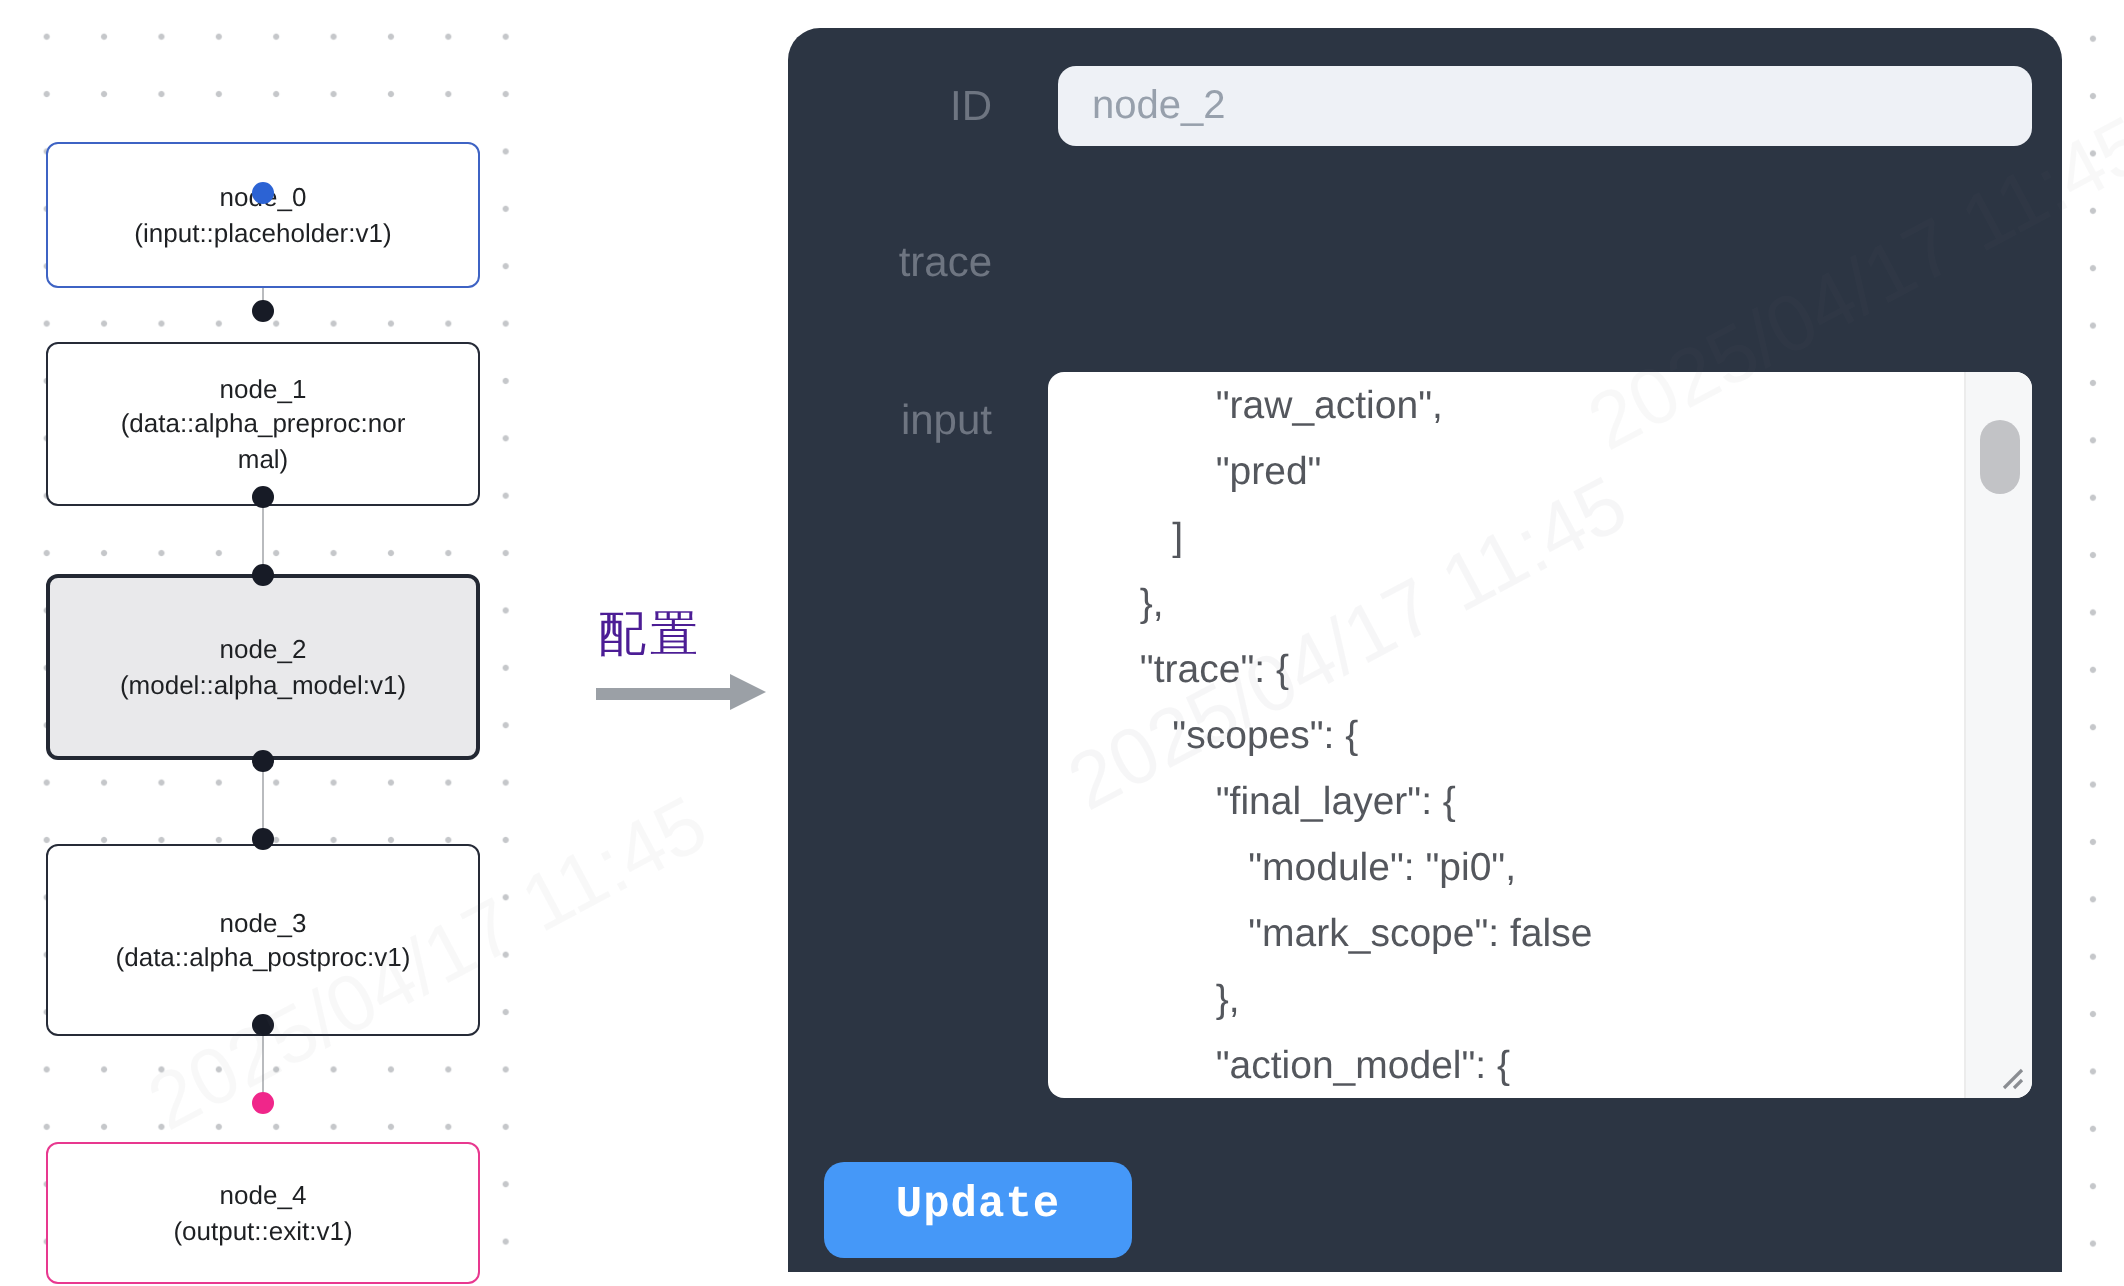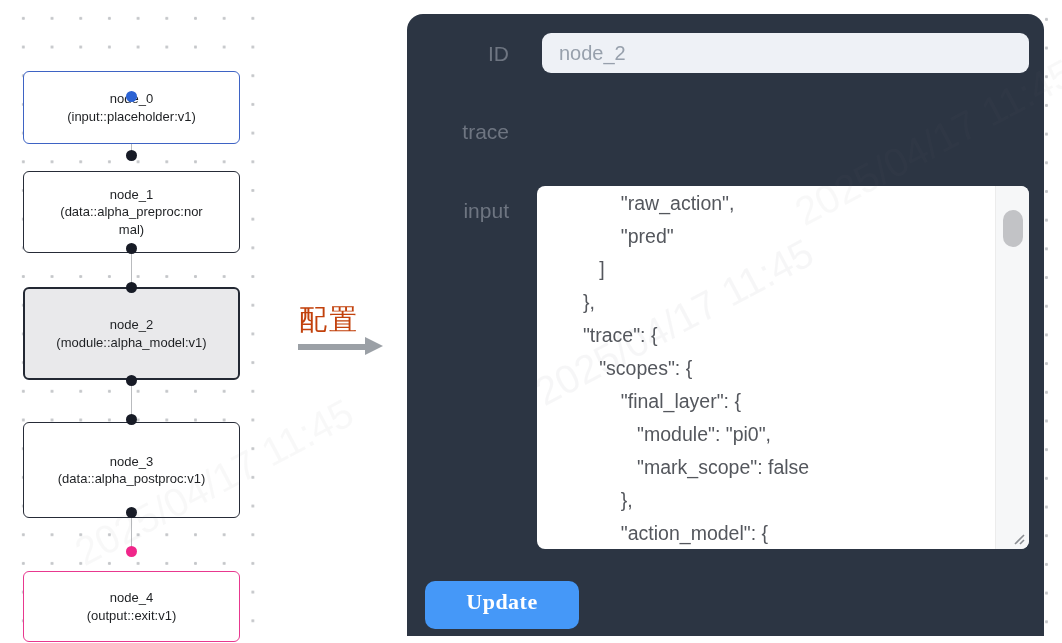--- a/index.html
+++ b/index.html
@@ -37,28 +37,28 @@
   .edge-1 { top:96px;  height:59px; }
   .edge-2 { top:248px; height:39px; }
   .edge-3 { top:380px; height:39px; }
   .edge-4 { top:512px; height:39px; }
 
   .port { position:absolute; width:11px; height:11px; border-radius:50%; background:#171b26; }
   .port-blue { background:#2c63d4; }
   .port-pink { background:#f0268a; }
 
   
-  .transition-label { position:absolute; left:299px; top:301px; font-size:28px; color:#c2410c; letter-spacing:2px; }
+  .transition-label { position:absolute; left:299px; top:301px; font-size:24px; color:#4c1d95; letter-spacing:2px; }
   .arrow { position:absolute; left:298px; top:336px; width:86px; height:20px; }
   .arrow-shaft { position:absolute; left:0; top:8px; width:68px; height:5.5px; background:#9ba0a6; }
   .arrow-head { position:absolute; left:67px; top:1px; width:0; height:0;
     border-left:18px solid #9ba0a6; border-top:9.5px solid transparent; border-bottom:9.5px solid transparent; }
 
   
-  .panel { position:absolute; left:14px; top:14px; width:637px; height:622px;
+  .panel { position:absolute; left:1px; top:14px; width:637px; height:622px;
     background:#2c3543; border-radius:16px 16px 0 0; overflow:hidden;padding-left:20px; }
   .field-label { position:absolute; left:0; width:102px; text-align:right;
     color:#6e7581; font-size:21px; }
   .label-id { top:28px; }
   .label-type { top:106px; }
   .label-config { top:185px; }
   .text-input { position:absolute; left:135px; width:487px; height:40px;
     background:#eef1f6; border:none; border-radius:9px; padding:0 17px;
     font-family:"Liberation Sans", sans-serif; font-size:20px; color:#97a0ac; outline:none; }
   .input-id { top:19px; }
@@ -70,21 +70,21 @@
     font-family:"Liberation Sans", sans-serif; white-space:pre;
     font-size:19.5px; line-height:33px; color:#54575d; }
   .scroll-track { position:absolute; right:0; top:0; bottom:0; width:34px;
     background:#f6f7f8; border-left:1px solid #ececec; border-radius:0 8px 8px 0; }
   .scroll-thumb { position:absolute; left:7px; top:24px; width:20px; height:37px;
     background:#c2c3c6; border-radius:10px; }
   .resize-grip { position:absolute; right:3px; bottom:3px; }
 
   .update-btn { position:absolute; left:18px; top:567px; width:154px; height:48px;
     background:#4598f8; color:#ffffff; border:none; border-radius:10px;
-    font-family:Liberation Serif, serif; font-size:22px; font-weight:700; letter-spacing:0.5px;
+    font-family:Liberation Mono, monospace; font-size:22px; font-weight:700; letter-spacing:0.5px;
     text-align:center; padding-bottom:6px; cursor:pointer; }
 
   
   .watermark { position:absolute; font-size:40px; color:#6f747c; opacity:0.055;
     transform:rotate(-28deg); white-space:nowrap; pointer-events:none; z-index:50; }
   .wm-1 { left:520px; top:300px; }
   .wm-2 { left:60px; top:460px; opacity:0.045; }
   .wm-3 { left:780px; top:120px; opacity:0.045; }
 </style>
 </head>
@@ -104,21 +104,21 @@
         <span class="node-name">node_0</span><span>(input::placeholder:v1)</span>
       </div>
     </div>
     <div class="node node-n1">
       <div class="node-text">
         <span class="node-name">node_1</span><span>(data::alpha_preproc:normal)</span>
       </div>
     </div>
     <div class="node node-n2">
       <div class="node-text">
-        <span class="node-name">node_2</span><span>(module::alpha_model:v1)</span>
+        <span class="node-name">node_2</span><span>(model::alpha_model:v1)</span>
       </div>
     </div>
     <div class="node node-n3">
       <div class="node-text">
         <span class="node-name">node_3</span><span>(data::alpha_postproc:v1)</span>
       </div>
     </div>
     <div class="node node-n4">
       <div class="node-text">
         <span class="node-name">node_4</span><span>(output::exit:v1)</span>

